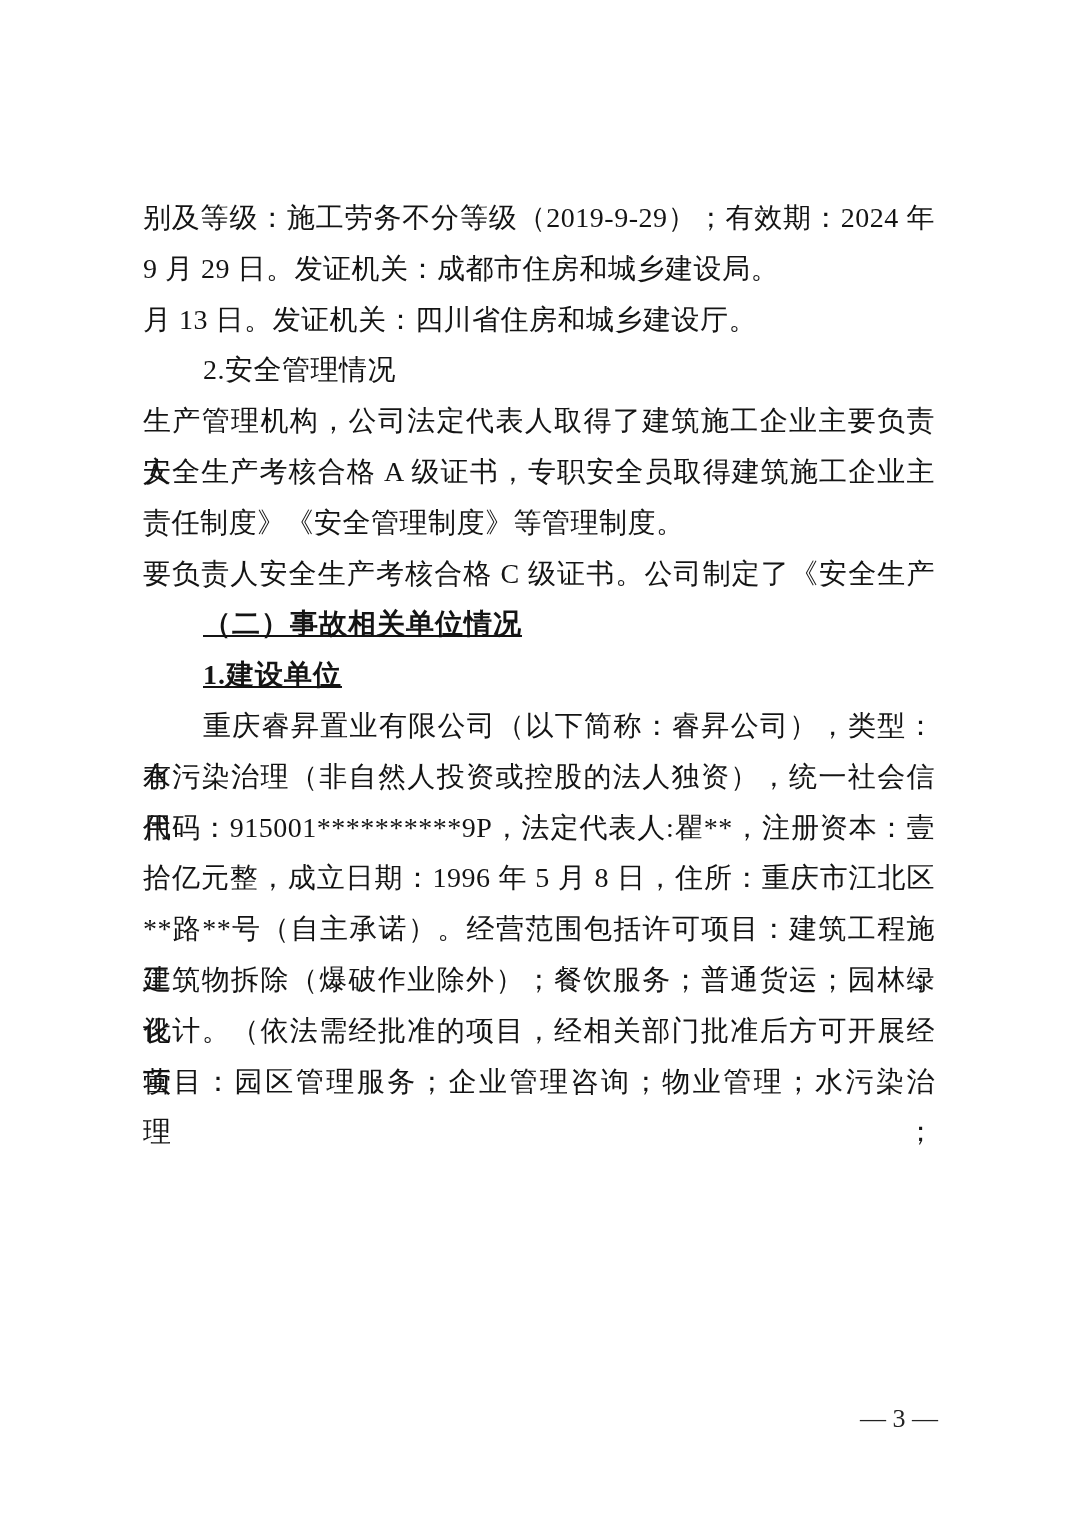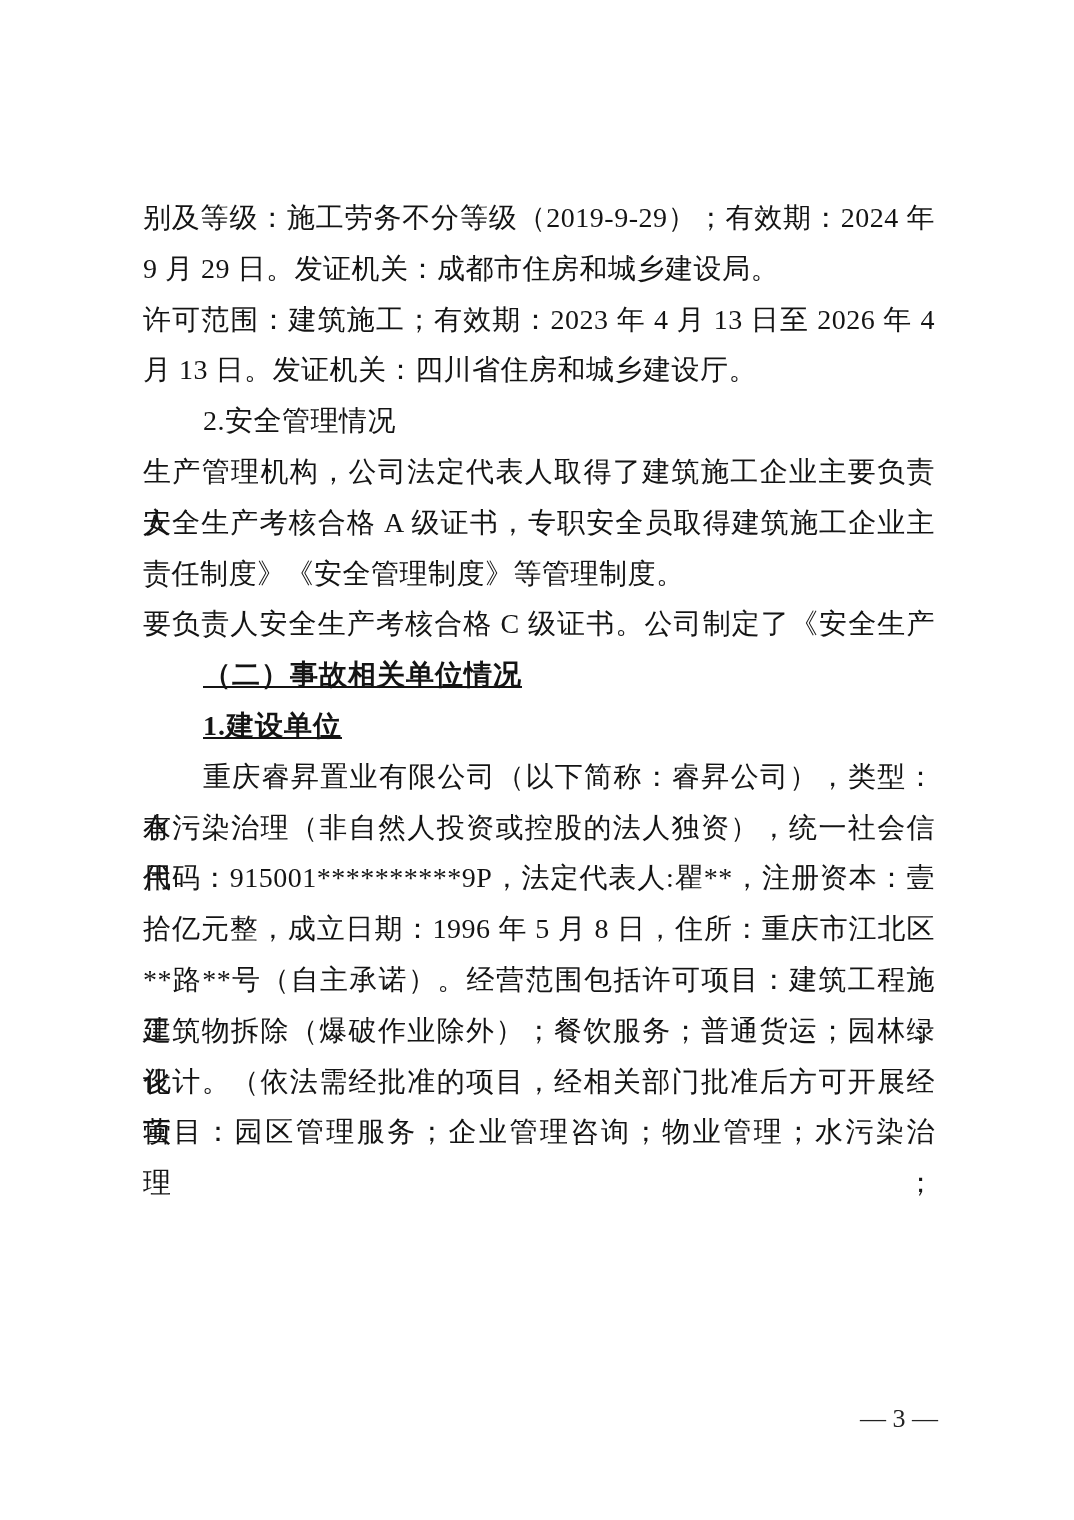--- a/index.html
+++ b/index.html
@@ -62,21 +62,20 @@
 </head>
 <body>
 
 <div class="page">
   <div class="content" id="content">
       <div class="paragraph">
         <div class="line fill">别及等级：施工劳务不分等级（2019-9-29）；有效期：2024 年</div>
         <div class="line">9 月 29 日。发证机关：成都市住房和城乡建设局。</div>
       </div>
       <div class="paragraph">
-        <div class="line fill">许可范围：建筑施工；有效期：2023 年 4 月 13 日至 2026 年 4</div>
         <div class="line">月 13 日。发证机关：四川省住房和城乡建设厅。</div>
       </div>
       <div class="paragraph">
         <div class="line indent">2.安全管理情况</div>
       </div>
       <div class="paragraph">
         <div class="line fill">生产管理机构，公司法定代表人取得了建筑施工企业主要负责人</div>
         <div class="line fill">安全生产考核合格 A 级证书，专职安全员取得建筑施工企业主</div>
         <div class="line">责任制度》《安全管理制度》等管理制度。</div>
         <div class="line fill">要负责人安全生产考核合格 C 级证书。公司制定了《安全生产</div>

